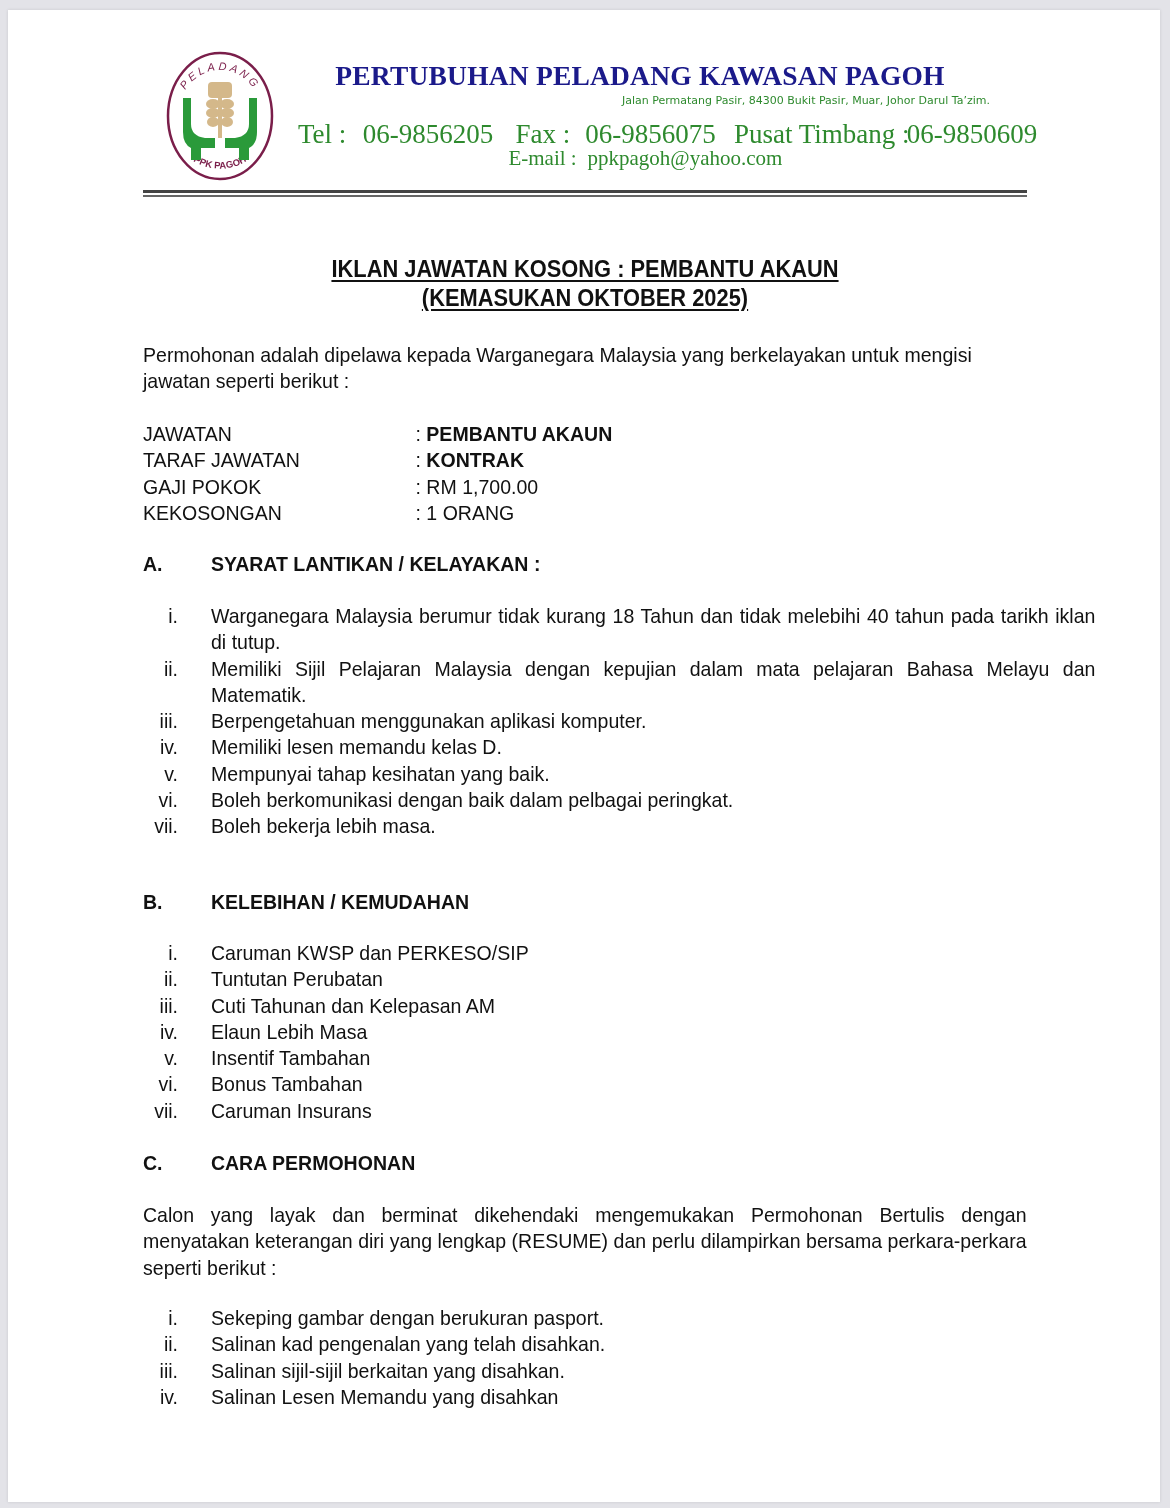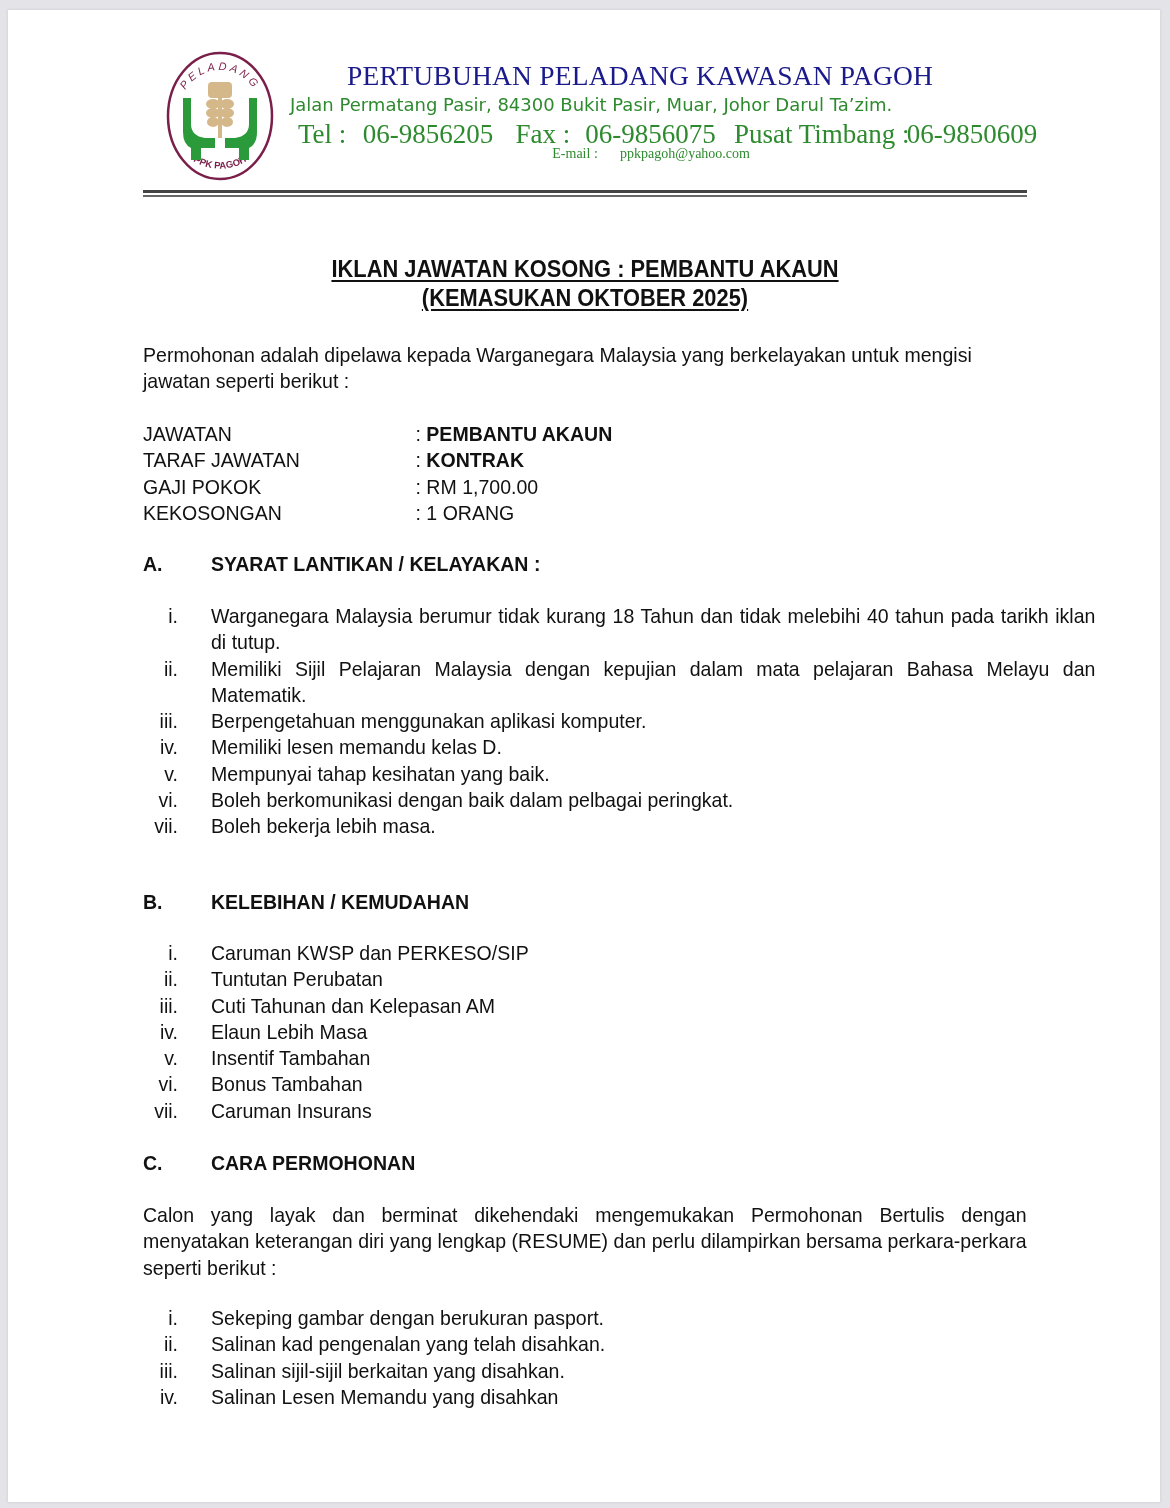--- a/index.html
+++ b/index.html
@@ -8,35 +8,35 @@
     font-family:"Liberation Sans", sans-serif; color:#111;
   }
   .sheet {
     position:absolute; left:8px; top:10px; width:1152px; height:1492px;
     background:#fff; box-shadow:0 0 3px rgba(0,0,0,0.12);
   }
   
   .logo { position:absolute; left:165px; top:50px; width:110px; height:132px; }
   .org-name {
     position:absolute; left:290px; top:60px; width:700px; text-align:center;
-    font-family:"Liberation Serif", serif; font-weight:normal; font-size:27.5px;
+    font-family:"Liberation Serif", serif; font-weight:bold; font-size:27.5px;
     color:#1b1a8a; letter-spacing:0.2px; white-space:nowrap;
   }
   .org-address {
-    position:absolute; left:290px; top:94px; width:700px; text-align:left;
-    font-family:"DejaVu Sans", sans-serif; font-size:18px; color:#2e8a2e; white-space:nowrap;
+    position:absolute; left:290px; top:94px; width:700px; text-align:right;
+    font-family:"DejaVu Sans", sans-serif; font-size:11px; color:#2e8a2e; white-space:nowrap;
   }
   .org-contacts {
     position:absolute; left:298px; top:119px; width:700px;
     font-family:"Liberation Serif", serif; font-size:27px; color:#2e8a2e; white-space:nowrap;
   }
   .org-contacts span { display:inline-block; }
   .org-email {
     position:absolute; left:290px; top:146px; width:700px; text-align:center;
-    font-family:"Liberation Serif", serif; font-size:14px; color:#2e8a2e; white-space:nowrap;
+    font-family:"Liberation Serif", serif; font-size:21px; color:#2e8a2e; white-space:nowrap;
   }
   .divider-thick { position:absolute; left:143px; top:190px; width:884px; height:3px; background:#444; }
   .divider-thin { position:absolute; left:143px; top:195px; width:884px; height:2px; background:#666; }
 
   
   .title {
     position:absolute; left:143px; width:884px; text-align:center;
     font-weight:bold; font-size:23.5px; text-decoration:underline; text-underline-offset:3px;
     transform:scaleX(0.93); transform-origin:center; white-space:nowrap;
   }

